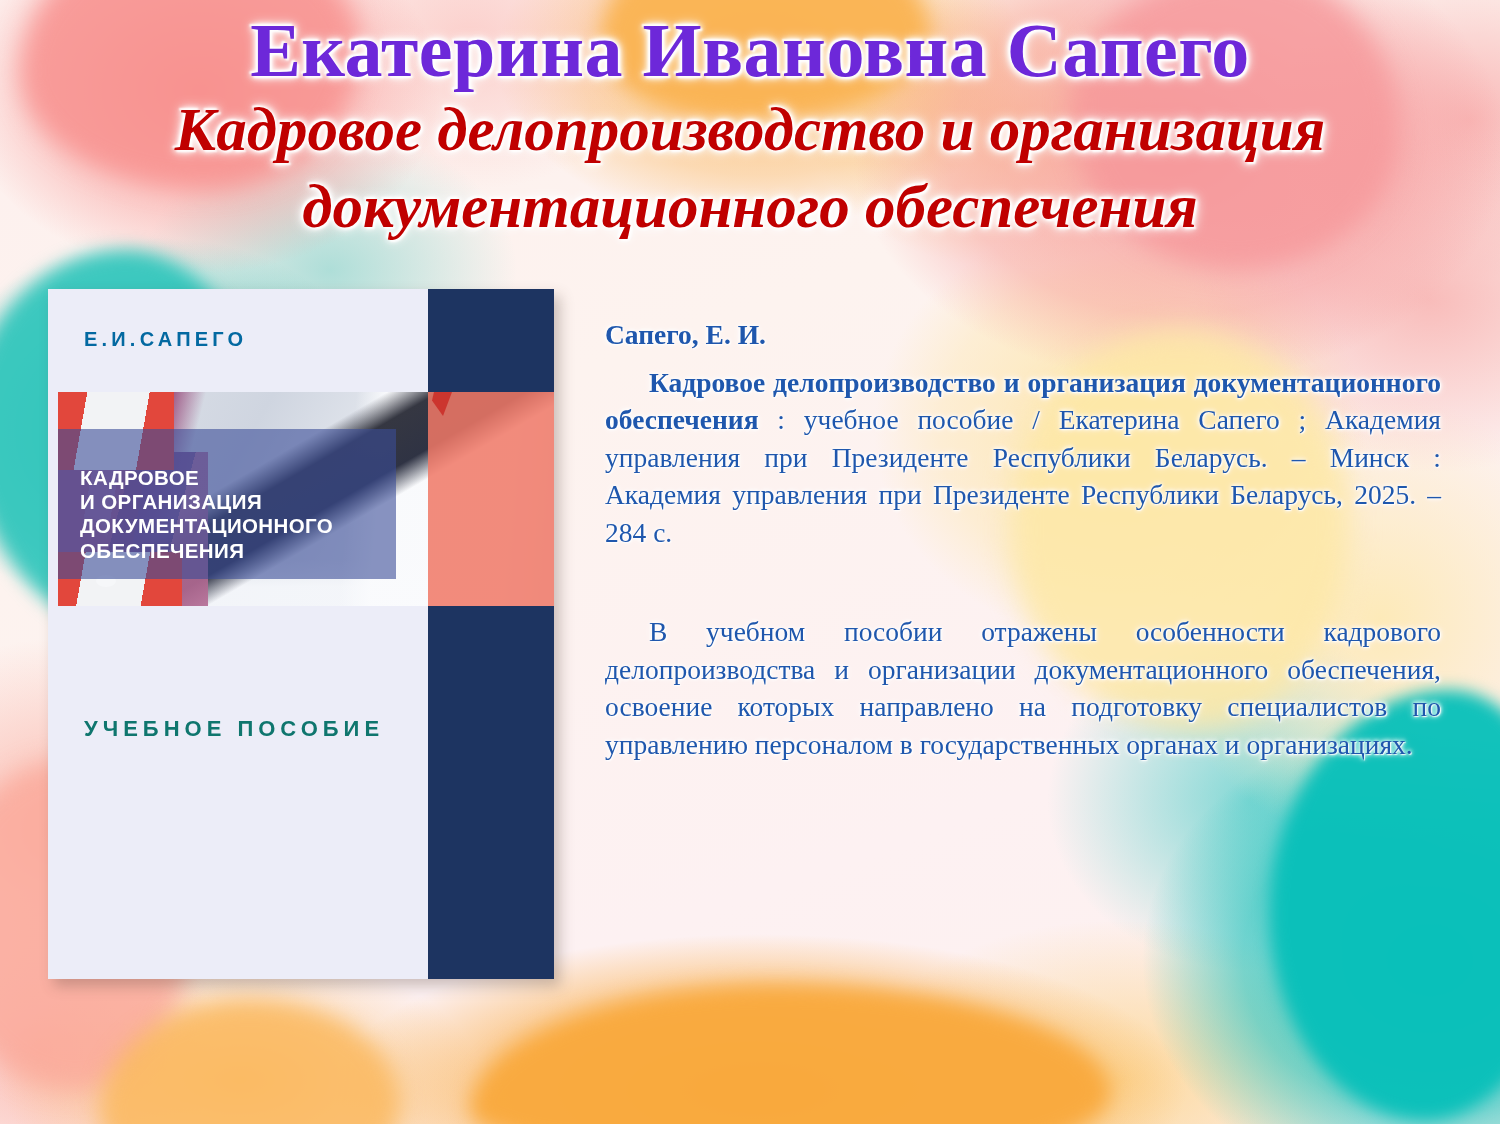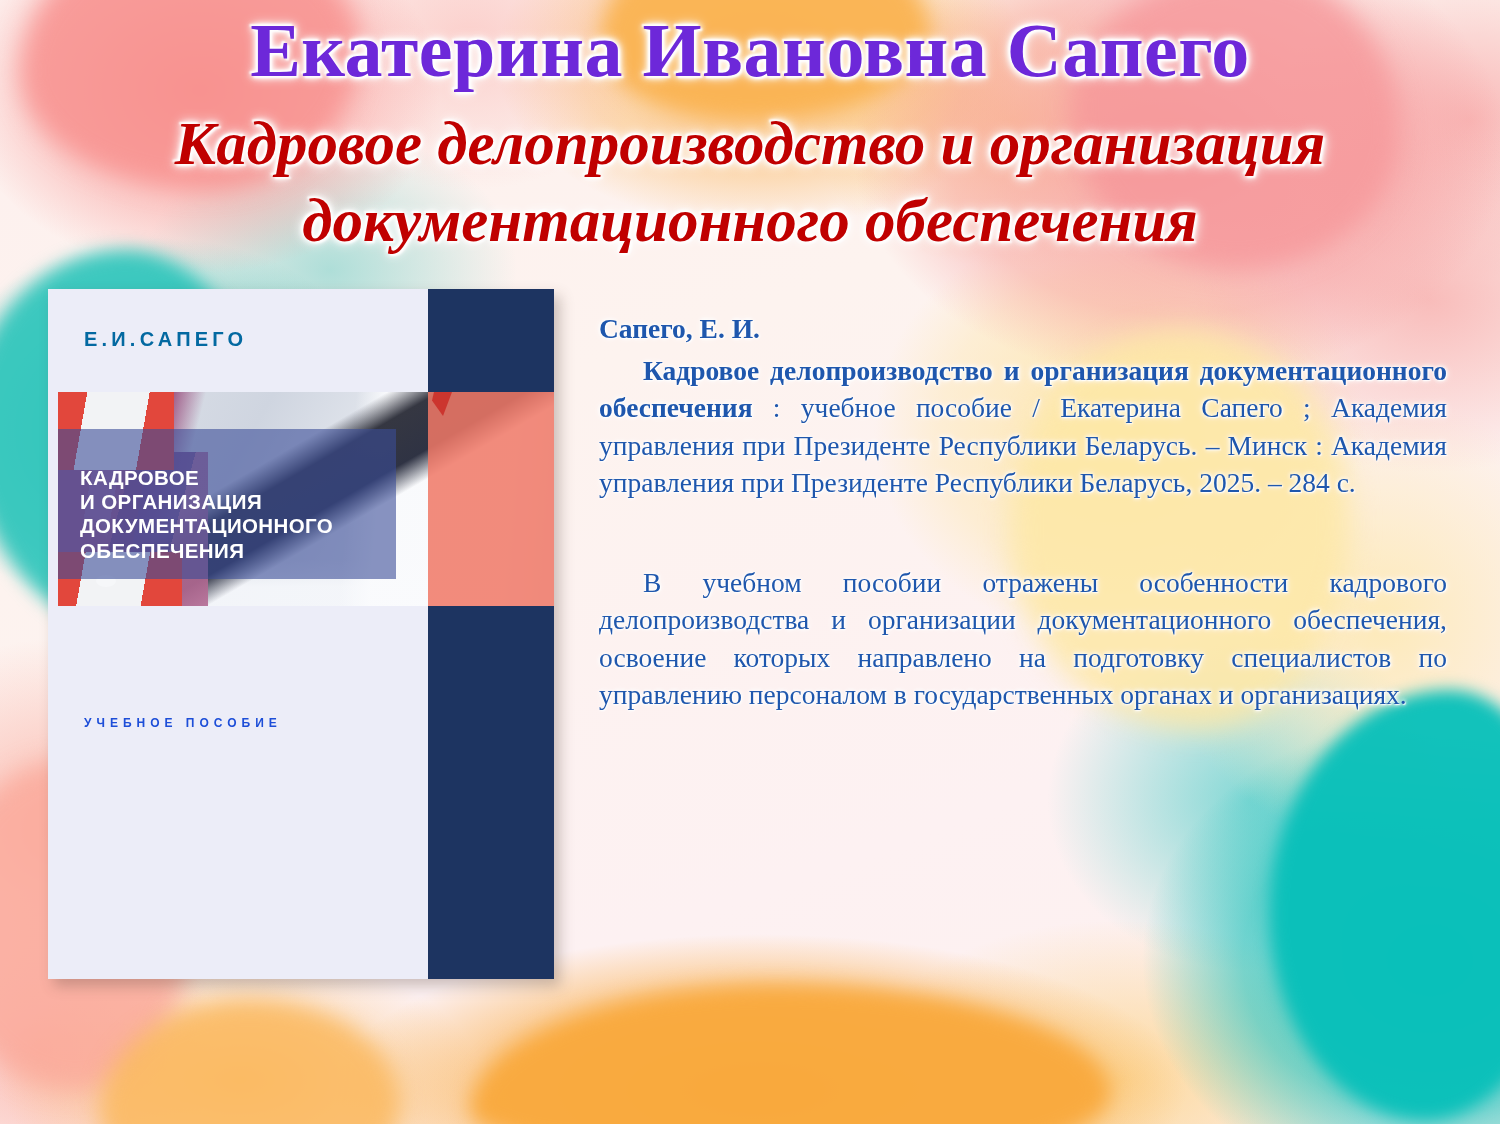--- a/index.html
+++ b/index.html
@@ -55,21 +55,21 @@
   #heading-block{position:absolute;left:0;top:12px;width:1500px;text-align:center;}
   #title-main{
     font-family:"Liberation Serif", serif;
     font-weight:700;font-size:76px;line-height:1.0;
     color:#6d28d9;letter-spacing:.5px;
     text-shadow:
       0 0 6px #fff, 0 0 6px #fff, 0 0 10px #fff, 0 0 14px #fff,
       2px 2px 2px rgba(255,255,255,.95), -2px -2px 2px rgba(255,255,255,.95);
     white-space:nowrap;
   }
-  #subtitle-block{margin-top:18px;padding:0 54px;}
+  #subtitle-block{margin-top:4px;padding:0 54px;}
   .subtitle-line{
     font-family:"Liberation Serif", serif;
     font-weight:700;font-style:italic;font-size:61px;line-height:1.26;
     color:#c00000;
     text-shadow:
       0 0 6px #fff, 0 0 6px #fff, 0 0 11px #fff, 0 0 15px #fff,
       2px 2px 2px rgba(255,255,255,.95), -2px -2px 2px rgba(255,255,255,.95);
     white-space:nowrap;
   }
 
@@ -81,21 +81,21 @@
   }
   #book-author{
     position:absolute;left:36px;top:39px;
     font-family:"Liberation Sans", sans-serif;
     font-weight:700;font-size:20px;letter-spacing:4.2px;color:#0369a1;
     white-space:nowrap;
   }
   #book-kind{
     position:absolute;left:36px;top:427px;
     font-family:"Liberation Sans", sans-serif;
-    font-weight:700;font-size:12px;letter-spacing:5px;color:#1d4ed8;
+    font-weight:700;font-size:22px;letter-spacing:5px;color:#0f766e;
     white-space:nowrap;
   }
   
   #book-band-navy{position:absolute;left:380px;top:0;width:126px;height:690px;background:#1d3461;}
   
   #book-photo{position:absolute;left:10px;top:103px;width:496px;height:214px;overflow:hidden;}
   #book-photo-img{
     position:absolute;inset:0;
     background:
       
@@ -144,21 +144,21 @@
   }
   .bt-line{display:block;white-space:nowrap;}
 
   
   #text-col{position:absolute;left:595px;top:306px;width:856px;}
   .para{
     font-family:"Liberation Serif", serif;
     font-size:27.5px;line-height:1.365;color:#1f57ad;
     text-align:justify;
     text-shadow:0 0 4px #fff, 0 0 4px #fff, 0 0 8px #fff, 1px 1px 1px rgba(255,255,255,.9);
-    margin:4px;
+    margin:10px;
   }
   #bib-head{font-weight:700;text-align:left;}
   #bib-body{margin-top:0;text-indent:44px;}
   #bib-body .strong{font-weight:700;}
   #annotation{margin-top:62px;text-indent:44px;}
 </style>
 </head>
 <body>
 
 <div id="slide">

